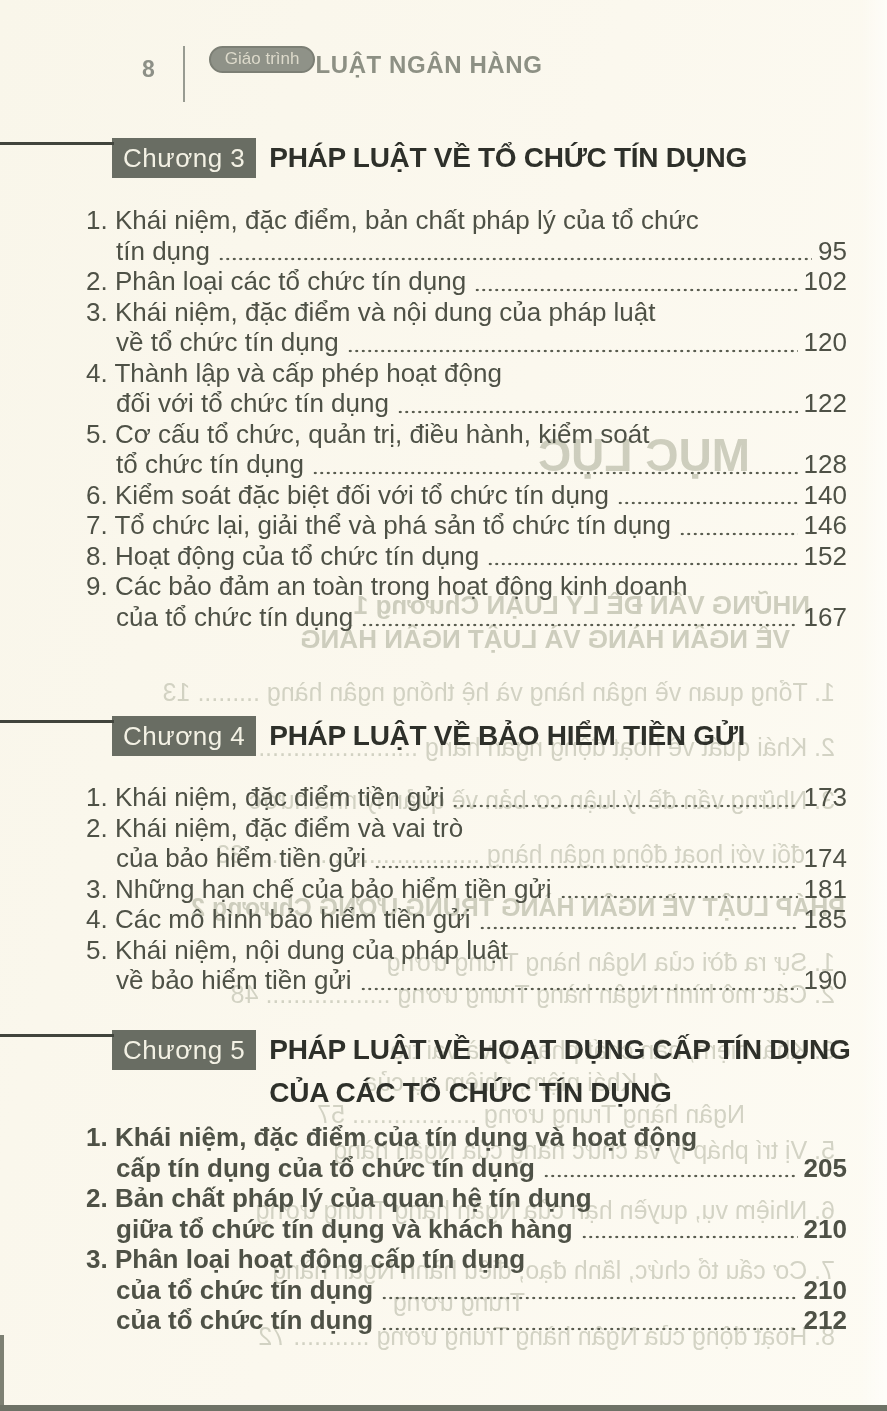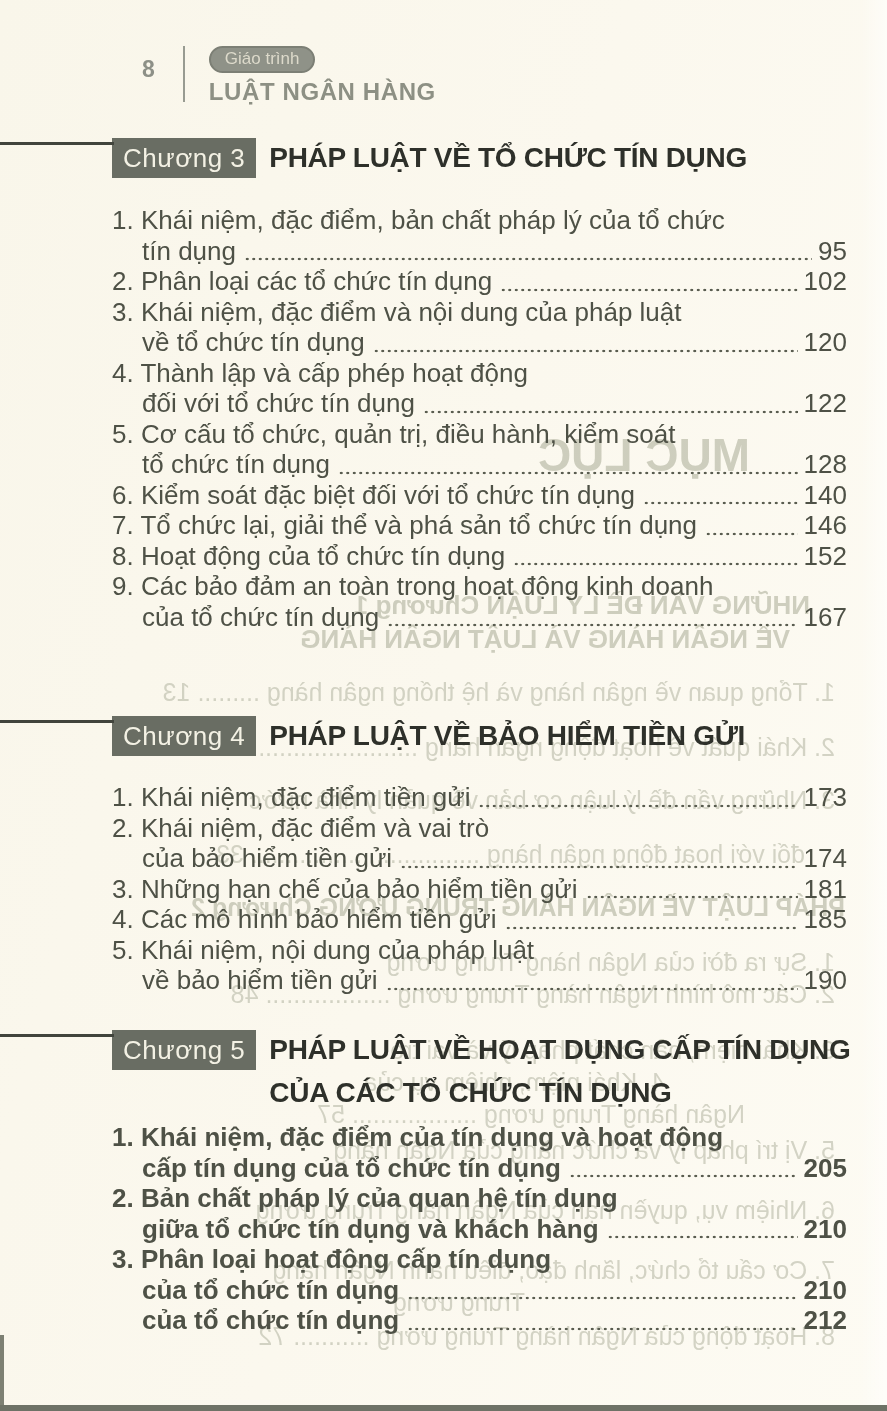--- a/index.html
+++ b/index.html
@@ -9,42 +9,42 @@
     margin:0 auto;
     background:linear-gradient(105deg,#f9f6ea 0%,#fbf8ee 50%,#fdfbf3 100%);
     font-family:"Liberation Sans","DejaVu Sans",sans-serif;
     overflow:hidden;
     color:#4e5146;
   }
   
   .header{position:absolute;top:46px;left:142px;display:flex;align-items:flex-start;}
   .pageno{font-size:23px;font-weight:bold;color:#8d9087;line-height:34px;padding-top:6px;}
   .hdr-divider{width:2px;height:56px;background:#989b91;margin:0 24px 0 28px;}
-  .hdr-stack{display:flex;flex-direction:column;align-items:flex-start;}
+  .hdr-stack{display:flex;flex-direction:row;align-items:flex-start;}
   .series-pill{
     background:#8f9288;border:2px solid #7c7f75;border-radius:14px;
     color:#dddacb;font-size:17px;line-height:20px;padding:1px 14px 2px 14px;
   }
   .book-title{font-size:24px;font-weight:bold;color:#8d9084;letter-spacing:.6px;margin-top:5px;}
   
   .chapter{position:absolute;left:0;right:4px;}
   .chapter-i0{top:138px;}
   .chapter-i1{top:716px;}
   .chapter-i2{top:1030px;}
   .chapter-heading{position:relative;padding-left:112px;display:flex;align-items:flex-start;}
   .rule-line{position:absolute;left:0;top:4px;width:114px;height:3px;background:#41443c;}
   .chapter-badge{
     flex:0 0 auto;background:#696d63;color:#f3f1e4;
     font-size:26px;line-height:40px;height:40px;padding:0 11px;
     letter-spacing:.5px;white-space:nowrap;
   }
   .chapter-title{margin-left:13px;font-weight:bold;color:#2e302a;font-size:28px;line-height:40px;letter-spacing:-.3px;}
   .chapter-i2 .chapter-title{line-height:43px;margin-top:-2px;}
   
-  .toc-items{padding-left:112px;padding-right:36px;}
+  .toc-items{padding-left:86px;padding-right:36px;}
   .chapter-i0 .toc-items{margin-top:27px;}
   .chapter-i1 .toc-items{margin-top:26px;}
   .chapter-i2 .toc-items{margin-top:8px;font-weight:bold;}
   .toc-line{height:30.5px;font-size:26px;line-height:30.5px;white-space:nowrap;color:#4e5146;}
   .toc-line.wrap{padding-left:30px;}
   .toc-last{display:flex;align-items:stretch;}
   .toc-text{flex:0 0 auto;}
   .dots{
     flex:1 1 auto;margin:0 6px 0 8px;
     background-image:radial-gradient(circle,#5a5d50 1.25px,rgba(0,0,0,0) 1.55px);

